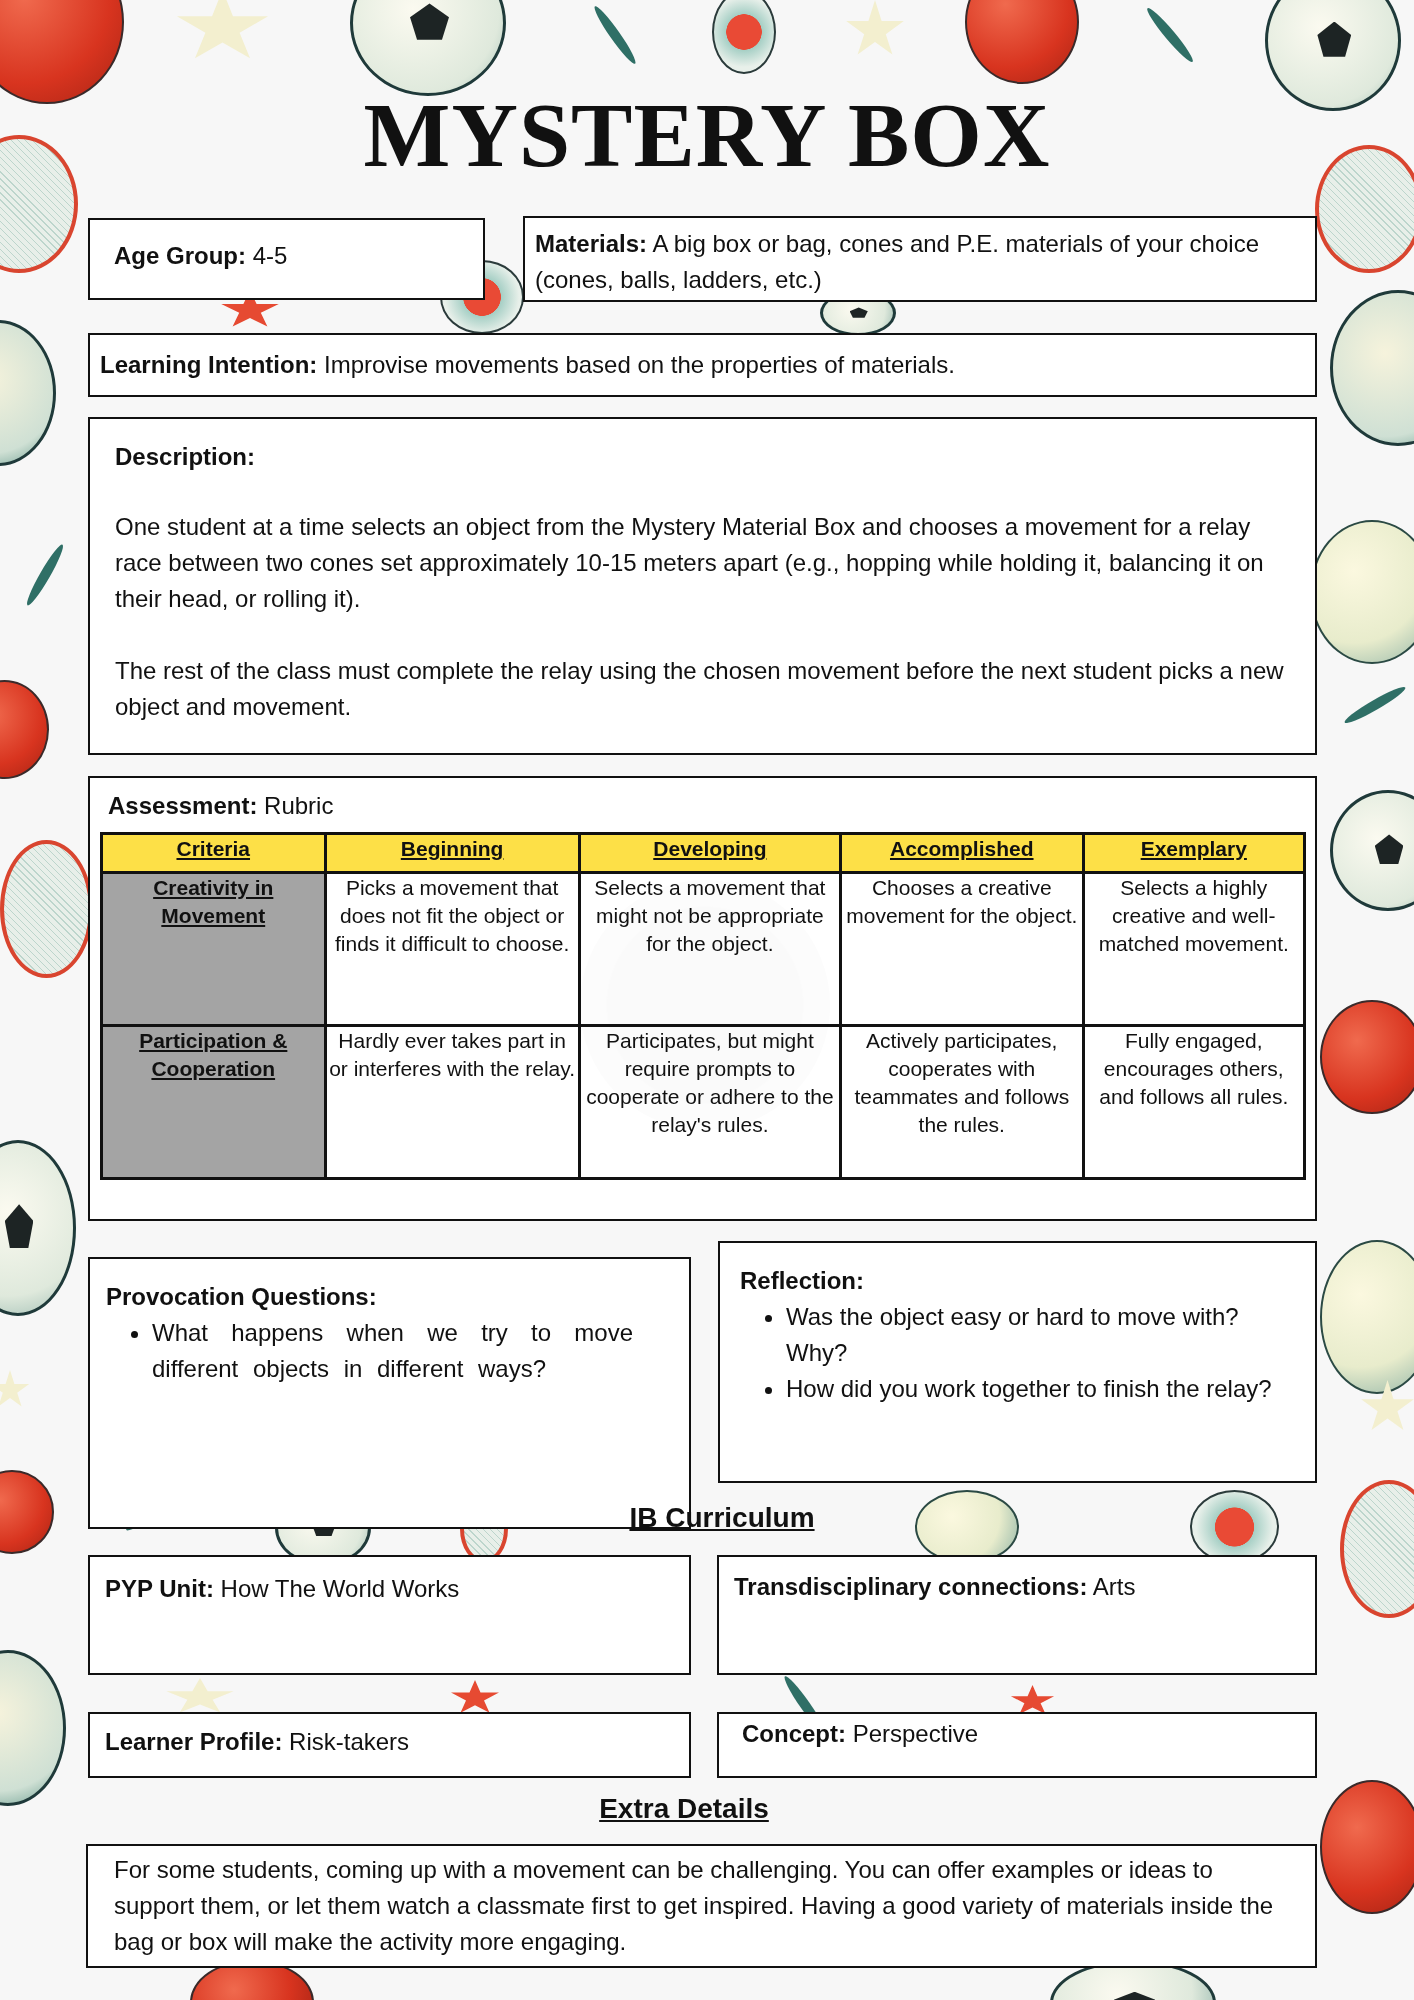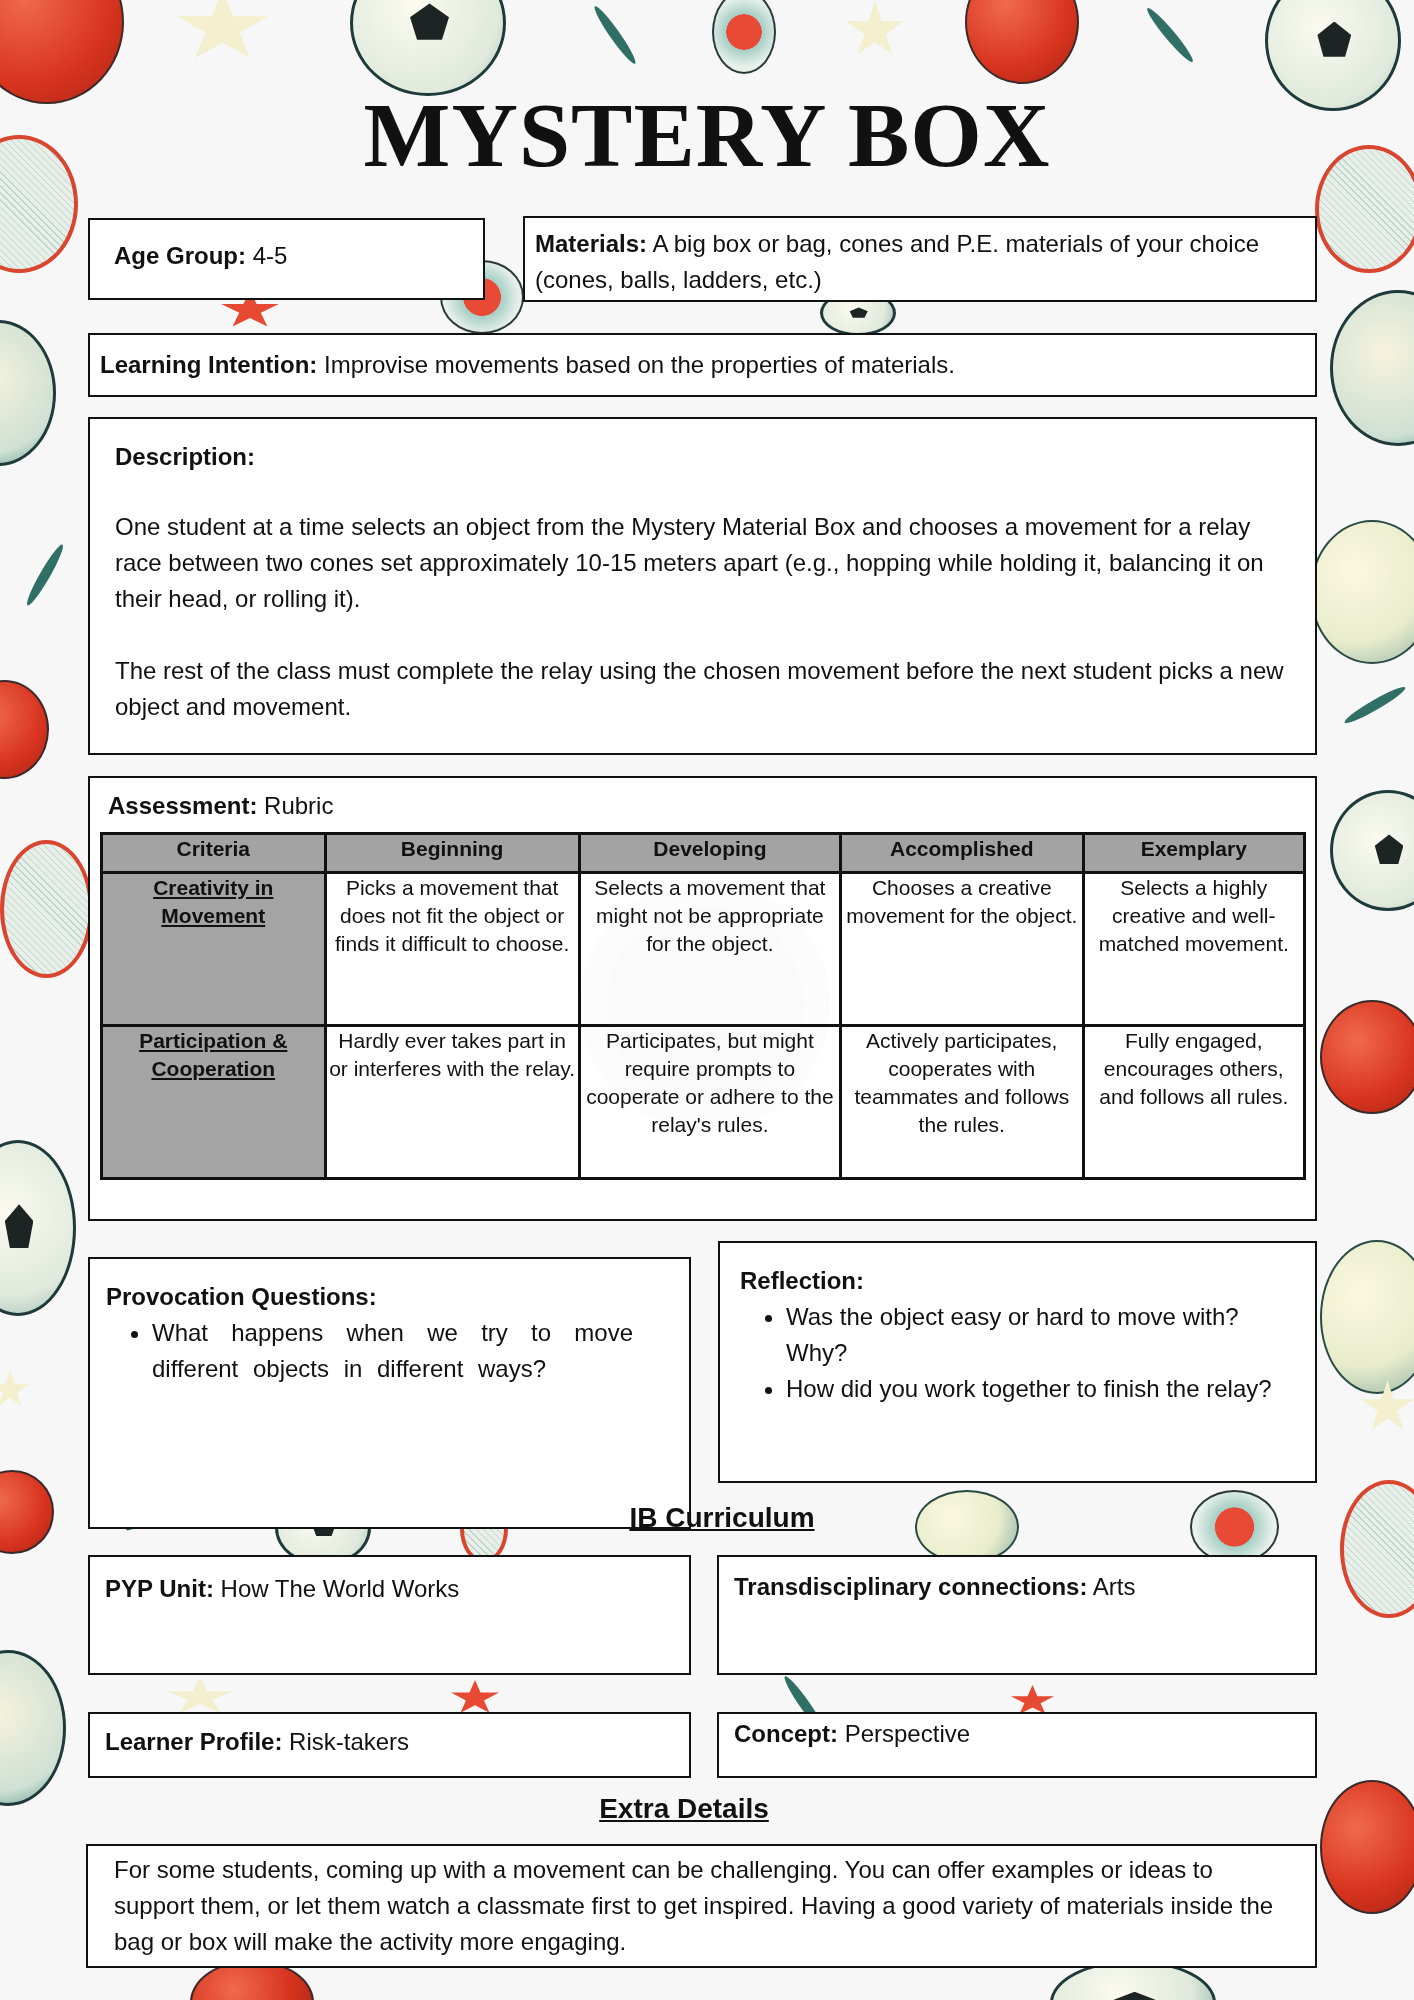--- a/index.html
+++ b/index.html
@@ -18,21 +18,21 @@
 
   .title{position:absolute;left:0;right:0;top:82px;text-align:center;font-family:"Liberation Serif",serif;font-weight:bold;font-size:92px;letter-spacing:1px;z-index:2;}
   .box{position:absolute;background:#fff;border:2px solid #111;box-sizing:border-box;z-index:2;font-size:24px;line-height:36px;}
   .lbl{font-weight:bold;}
   .sec-head{position:absolute;left:0;right:0;text-align:center;font-weight:bold;font-size:28px;text-decoration:underline;z-index:2;}
   ul{margin:0;padding-left:46px;}
   li{margin:0;}
 
   table.rubric{position:absolute;left:100px;top:832px;width:1206px;border-collapse:collapse;font-size:21px;line-height:28px;z-index:3;}
   table.rubric th,table.rubric td{border:3px solid #111;text-align:center;vertical-align:top;padding:0 2px;}
-  table.rubric th{background:#a3a3a3;font-weight:bold;height:36px;}
+  table.rubric th{background:#fde047;font-weight:bold;height:36px;text-decoration:underline;}
   table.rubric td.crit{background:#a4a4a4;font-weight:bold;text-decoration:underline;}
   table.rubric td{background:rgba(255,255,255,0.75);height:150px;}
   .watermark{position:absolute;left:580px;top:880px;width:250px;height:250px;border-radius:50%;background:radial-gradient(circle,#d9d9d9 0 55%,#e6e6e6 56% 100%);opacity:0.55;z-index:2;}
 </style>
 </head>
 <body>
 
 <div class="deco ball-red" style="left:-30px;top:-60px;width:150px;height:160px;"></div>
 <div class="deco star" style="left:175px;top:-10px;width:95px;height:75px;"></div>
 <div class="deco ball-soccer" style="left:350px;top:-50px;width:150px;height:140px;"></div>
@@ -161,21 +161,21 @@
   <span>How The World Works</span>
 </div>
 <div class="box" style="left:717px;top:1555px;width:600px;height:120px;padding:12px 15px;">
   <span class="lbl">Transdisciplinary connections:</span>
   <span>Arts</span>
 </div>
 <div class="box" style="left:88px;top:1712px;width:603px;height:66px;padding:10px 15px;">
   <span class="lbl">Learner Profile:</span>
   <span>Risk-takers</span>
 </div>
-<div class="box" style="left:717px;top:1712px;width:600px;height:66px;padding:2px 15px;">
+<div class="box" style="left:717px;top:1712px;width:600px;height:66px;padding:2px 23px;">
   <span class="lbl">Concept:</span>
   <span>Perspective</span>
 </div>
 
 <div class="sec-head" style="top:1793px;left:0;width:1368px;">Extra Details</div>
 <div class="box" style="left:86px;top:1844px;width:1231px;height:124px;padding:6px 26px;line-height:36px;">
   <span>For some students, coming up with a movement can be challenging. You can offer examples or ideas to support them, or let them watch a classmate first to get inspired. Having a good variety of materials inside the bag or box will make the activity more engaging.</span>
 </div>
 
 </body></html>

